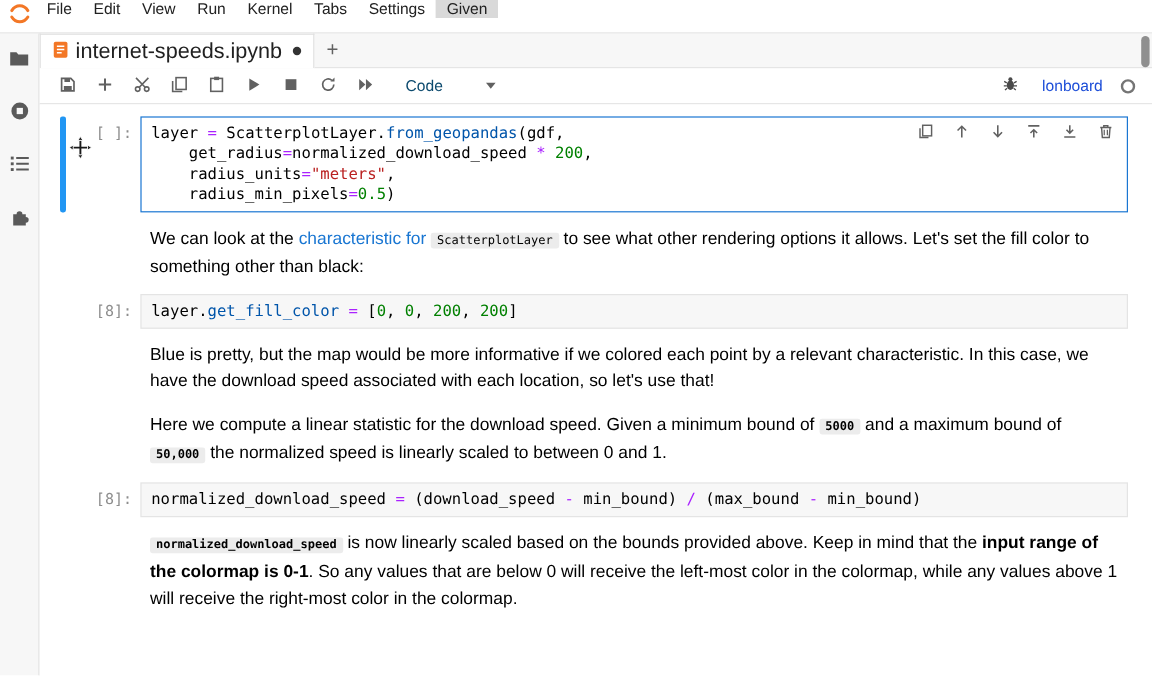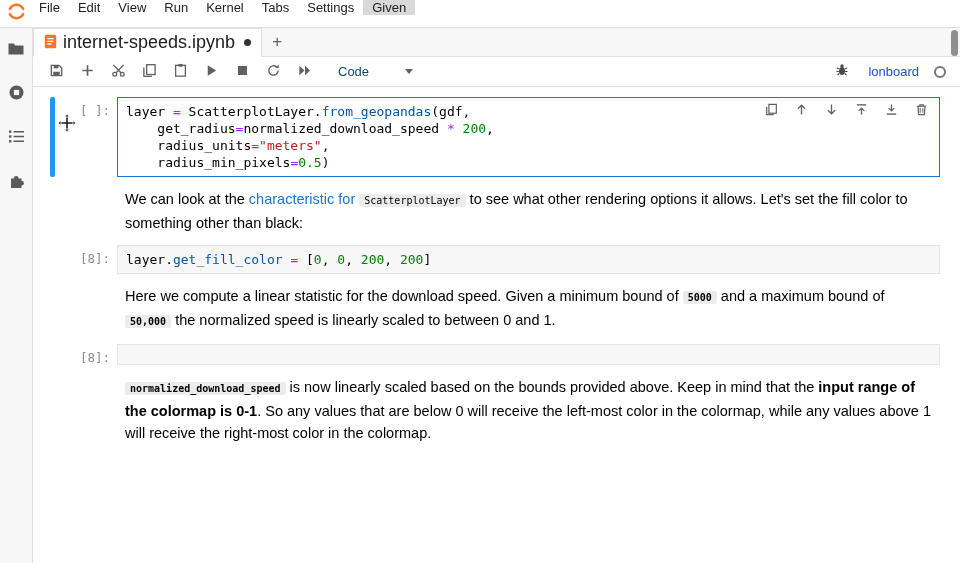--- a/index.html
+++ b/index.html
@@ -290,31 +290,37 @@
         </div>
 
         <div class="cell code">
           <div class="collapser"></div>
           <div class="prompt">[8]:</div>
           <div class="input">
             <div class="codeline"><span class="tk-v">layer.</span><span class="tk-p">get_fill_color</span><span class="tk-v"> </span><span class="tk-o">=</span><span class="tk-v"> [</span><span class="tk-n">0</span><span class="tk-v">, </span><span class="tk-n">0</span><span class="tk-v">, </span><span class="tk-n">200</span><span class="tk-v">, </span><span class="tk-n">200</span><span class="tk-v">]</span></div>
           </div>
         </div>
 
+        <div class="cell md">
+          <div class="collapser"></div>
+          <div class="prompt"></div>
+          <div class="mdbody"><span class="tk-text">Blue is pretty, but the map would be more informative if we colored each point by a relevant characteristic. In this case, we have the download speed associated with each location, so let's use that!</span></div>
+        </div>
 
         <div class="cell md">
           <div class="collapser"></div>
           <div class="prompt"></div>
           <div class="mdbody"><span class="tk-text">Here we compute a linear statistic for the download speed. Given a minimum bound of </span><span class="tk-codeb">5000</span><span class="tk-text"> and a maximum bound of </span><span class="tk-codeb">50,000</span><span class="tk-text"> the normalized speed is linearly scaled to between 0 and 1.</span></div>
         </div>
 
         <div class="cell code">
           <div class="collapser"></div>
           <div class="prompt">[8]:</div>
           <div class="input">
+            <div class="codeline"><span class="tk-v">normalized_download_speed </span><span class="tk-o">=</span><span class="tk-v"> (download_speed </span><span class="tk-o">-</span><span class="tk-v"> min_bound) </span><span class="tk-o">/</span><span class="tk-v"> (max_bound </span><span class="tk-o">-</span><span class="tk-v"> min_bound)</span></div>
           </div>
         </div>
 
         <div class="cell md">
           <div class="collapser"></div>
           <div class="prompt"></div>
           <div class="mdbody"><span class="tk-codeb">normalized_download_speed</span><span class="tk-text"> is now linearly scaled based on the bounds provided above. Keep in mind that the </span><span class="tk-bold">input range of the colormap is 0-1</span><span class="tk-text">. So any values that are below 0 will receive the left-most color in the colormap, while any values above 1 will receive the right-most color in the colormap.</span></div>
         </div>
 
       </div>

